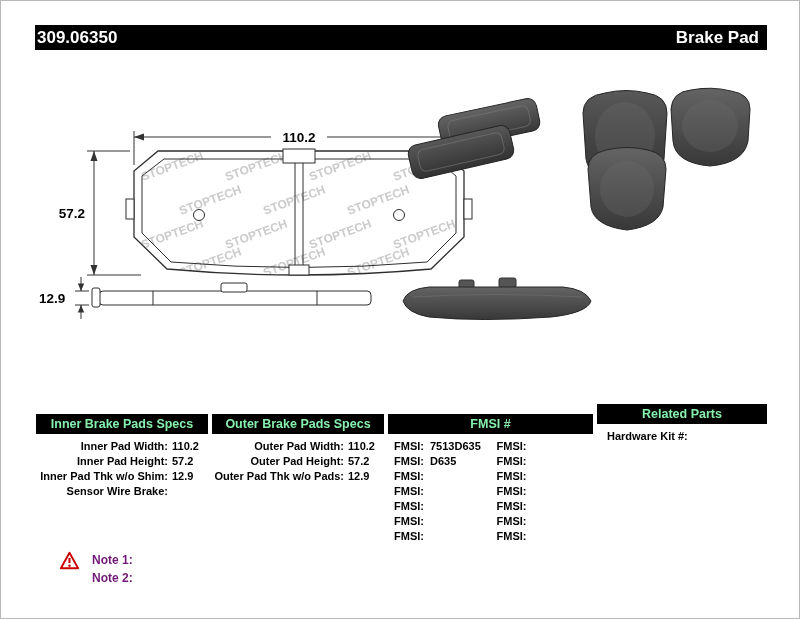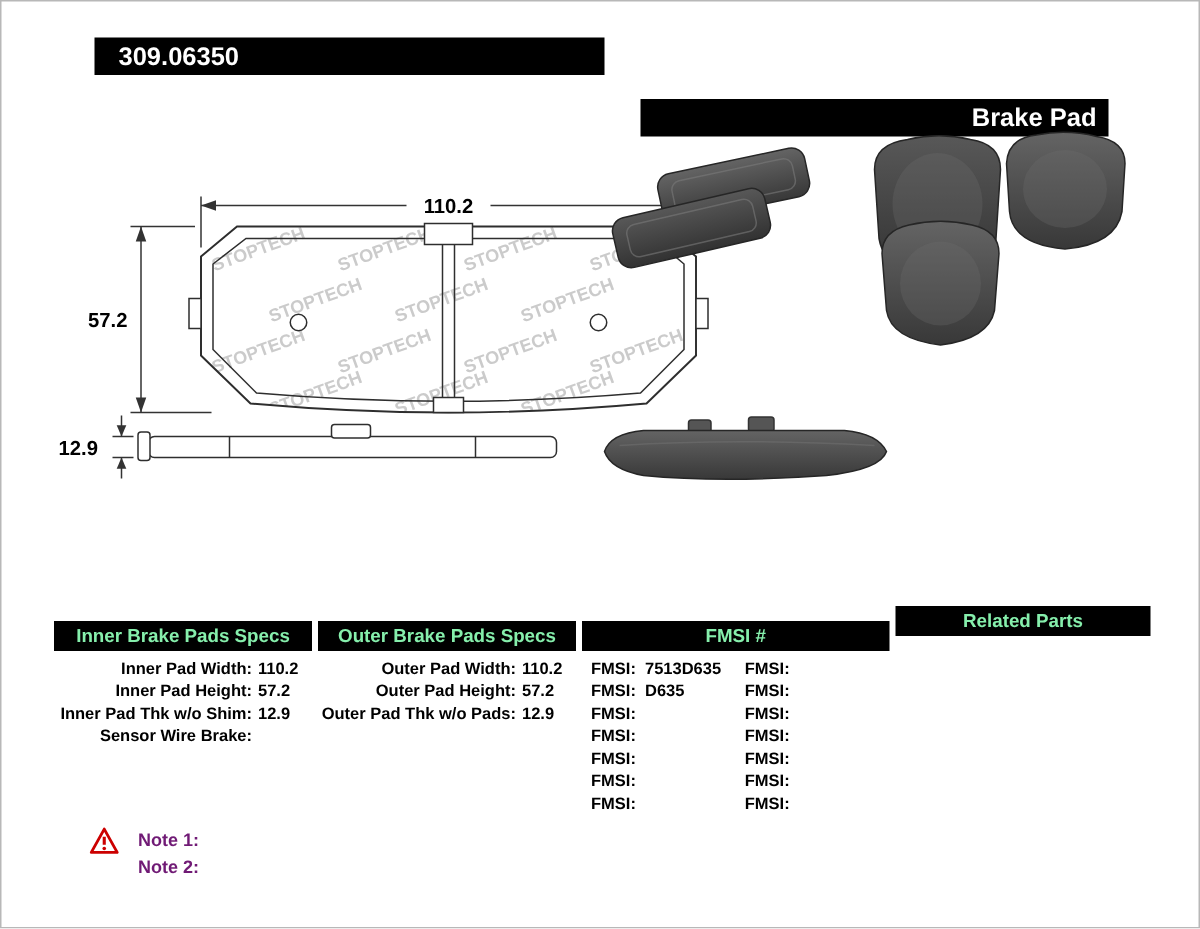--- a/index.html
+++ b/index.html
@@ -1,21 +1,21 @@
 <!DOCTYPE html>
 <html><head>
 <meta charset="utf-8">
 <style>
   html,body{margin:0;padding:0;background:#fff;}
   .page{position:relative;width:798px;height:617px;border:1px solid #b8b8b8;background:#fff;
         font-family:"Liberation Sans","DejaVu Sans",sans-serif;overflow:hidden;}
   .hdr-bar{position:absolute;top:24px;height:25px;background:#000;color:#fff;font-size:17px;
            font-weight:bold;line-height:25px;box-sizing:border-box;}
-  .hdr-left{left:34px;width:340px;padding-left:16px;margin-left:28px;}
-  .hdr-right{left:426px;width:312px;text-align:right;padding-right:8px;margin-top:41px;}
+  .hdr-left{left:34px;width:394px;padding-left:2px;}
+  .hdr-right{left:426px;width:340px;text-align:right;padding-right:8px;}
   .drawing{position:absolute;left:30px;top:78px;width:740px;height:330px;}
   .speccol{position:absolute;}
   .col-inner{left:35px;top:413px;width:172px;}
   .col-outer{left:211px;top:413px;width:172px;}
   .col-fmsi{left:387px;top:413px;width:205px;}
   .col-related{left:596px;top:403px;width:170px;}
   .colhdr{height:20px;background:#000;color:#86efac;font-size:12.5px;font-weight:bold;
           text-align:center;line-height:20px;}
   .rows{padding-top:5px;}
   .lv-row{display:flex;font-size:11px;font-weight:bold;line-height:15px;color:#000;}
@@ -252,20 +252,26 @@
         <div class="fmsi-row">
           <span class="fmsi-label">FMSI:</span>
           <span class="fmsi-value"></span>
         </div>
       </div>
     </div>
   </div>
 
   <div class="speccol col-related">
     <div class="colhdr">Related Parts</div>
+    <div class="rows">
+      <div class="rel-row">
+        <span class="rel-label">Hardware Kit #:</span>
+        <span class="rel-value"></span>
+      </div>
+    </div>
   </div>
 
   <div class="notes">
     <div class="note-line">
       <svg class="note-icon" viewBox="0 0 24 22">
         <path d="M12 2 L22 20 L2 20 Z" fill="#fff" stroke="#cc0000" stroke-width="2.2" stroke-linejoin="round"></path>
         <line x1="12" y1="8" x2="12" y2="14" stroke="#cc0000" stroke-width="2.4"></line>
         <circle cx="12" cy="17" r="1.4" fill="#cc0000"></circle>
       </svg>
       <span>Note 1:</span>

